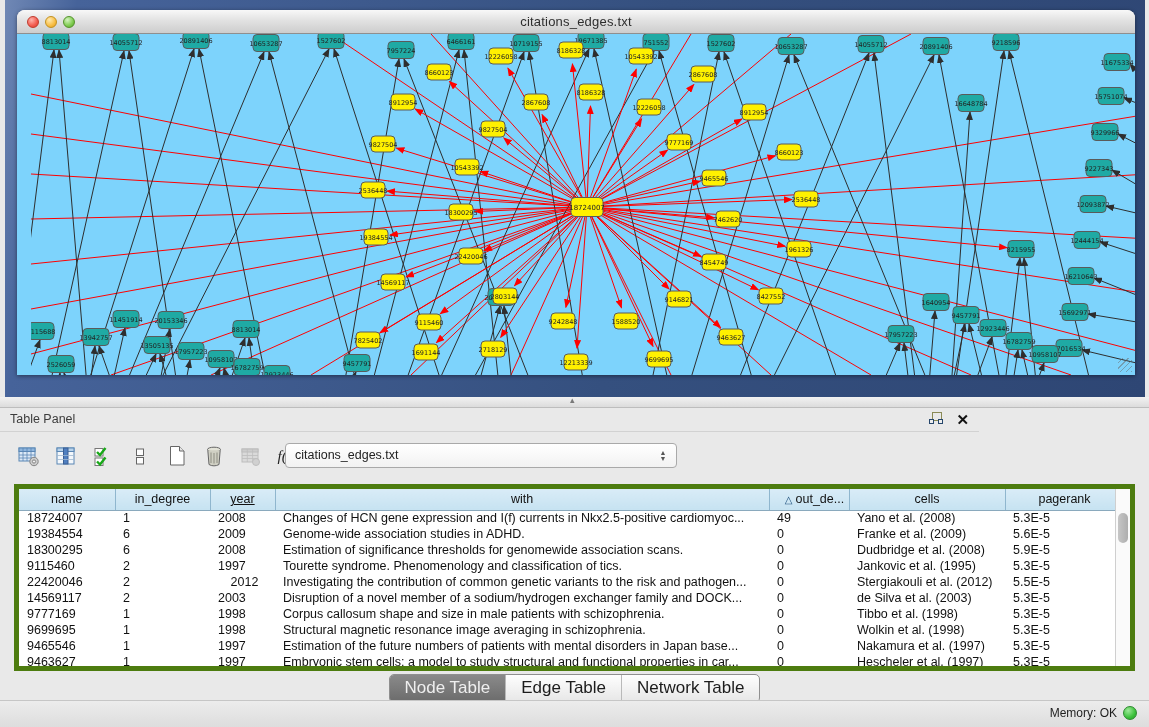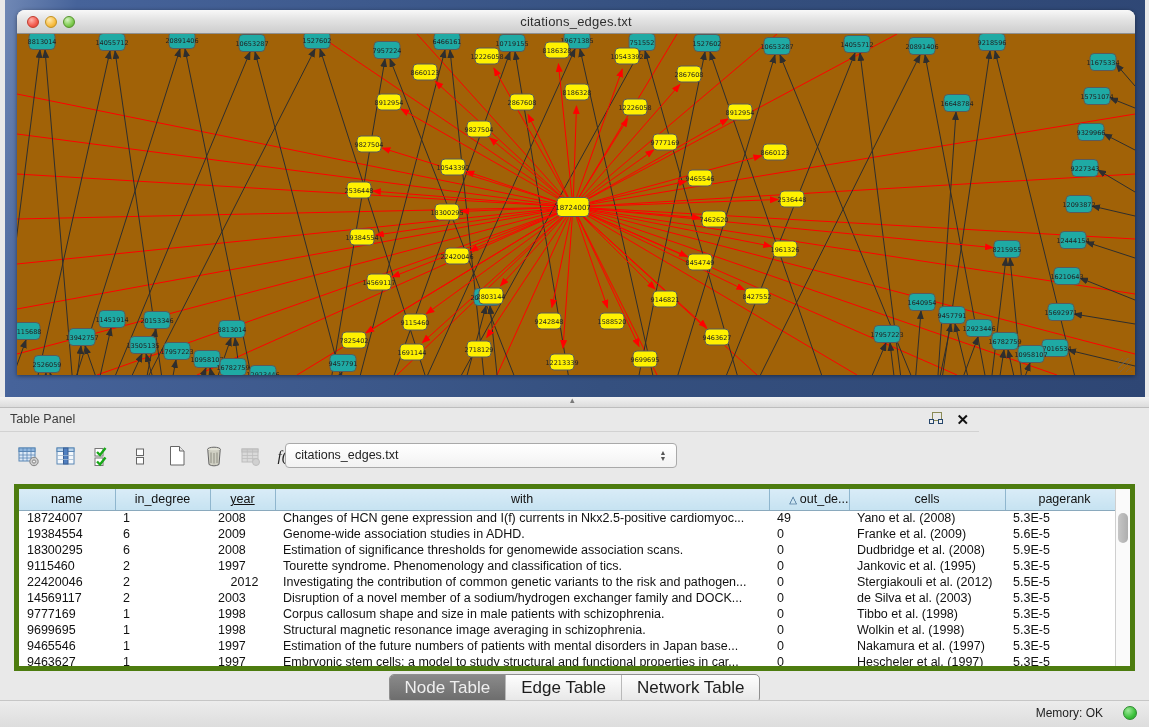--- a/index.html
+++ b/index.html
@@ -24,21 +24,21 @@
     height:24px; background:linear-gradient(#f8f8f8,#e2e2e2 45%,#cdcdcd);
     border-bottom:1px solid #8f8f8f; position:relative;
   }
   .tl { position:absolute; top:6px; width:12px; height:12px; border-radius:50%; }
   #tl-close   { left:10px; background:radial-gradient(circle at 35% 30%, #ffb3ab, #f25a4e 60%, #d8402f); border:1px solid #c03a2c; }
   #tl-min     { left:28px; background:radial-gradient(circle at 35% 30%, #ffe9b0, #f8bd43 60%, #df9b24); border:1px solid #c2911f; }
   #tl-zoom    { left:46px; background:radial-gradient(circle at 35% 30%, #d4f3c0, #7ecb4f 60%, #57a42c); border:1px solid #54922c; }
   #win-title {
     text-align:center; line-height:24px; font-size:13px; color:#2e2e2e; letter-spacing:.2px;
   }
-  #net-canvas { position:absolute; left:0; top:24px; width:1118px; height:341px; background:#a16207; }
+  #net-canvas { position:absolute; left:0; top:24px; width:1118px; height:341px; background:#7dd3fc;padding-left:14px; }
   #resize-grip { position:absolute; right:3px; bottom:3px; width:14px; height:14px; opacity:.5;
     background:repeating-linear-gradient(135deg, transparent 0 3px, #6a6a6a 3px 4px); }
   
   #splitter { position:absolute; left:0; top:397px; width:1149px; height:11px;
     background:linear-gradient(#f2f2f2,#dcdcdc); border-bottom:1px solid #bdbdbd; }
   #splitter-handle { position:absolute; left:570px; top:-2px; font-size:9px; color:#7a7a7a; }
   
   #table-panel { position:absolute; left:0; top:408px; width:979px; height:292px; background:#e9e9e9; }
   #panel-header { height:24px; position:relative; border-bottom:1px solid #d2d2d2; }
   #panel-title { position:absolute; left:10px; top:4px; font-size:12.5px; color:#3c3c3c; }
@@ -61,37 +61,37 @@
   #attr-scroll { position:absolute; right:0; top:0; bottom:0; width:15px;
     background:#fafafa; border-left:1px solid #cfcfcf; }
   #attr-thumb { position:absolute; left:2px; top:24px; width:10px; height:30px;
     background:linear-gradient(90deg,#c6c6c6,#aeaeae); border-radius:6px; }
   table { border-collapse:collapse; table-layout:fixed; width:1105px; }
   th {
     background:linear-gradient(#d9ecf7,#c6e2f1); border-right:1px solid #8fb6ce; border-bottom:1px solid #8aa9bd;
     font-size:12.5px; font-weight:normal; color:#111; height:21px; text-align:center;
     overflow:hidden; white-space:nowrap;
   }
-  th.sorted { text-align:right; padding-left:11px; }
+  th.sorted { text-align:center; padding-left:11px; }
   th .sort-tri { color:#1c4f7c; font-size:10px; padding-right:3px; }
   td {
     font-size:12.5px; color:#111; height:16px; padding:0 4px 0 8px;
     overflow:hidden; white-space:nowrap; border:0;
   }
   
   #table-tabs { position:absolute; left:0; top:266px; width:1149px; text-align:center; }
   .seg-control { display:inline-flex; border:1px solid #8f8f8f; border-radius:5px; overflow:hidden;
     background:linear-gradient(#fefefe,#e6e6e6); box-shadow:0 1px 0 rgba(255,255,255,.7); }
   .seg { padding:3px 15px 4px; font-size:17px; color:#1c1c1c; border-right:1px solid #b9b9b9; }
   .seg:last-child { border-right:0; }
   .seg.active { background:linear-gradient(#8a8a8a,#6b6b6b); color:#efefef; }
   
   #status-bar { position:absolute; left:0; top:700px; width:1149px; height:27px;
     background:linear-gradient(#ececec,#dddddd); border-top:1px solid #c6c6c6; }
-  #memory-status { position:absolute; right:12px; top:5px; display:flex; align-items:center; gap:20px;
+  #memory-status { position:absolute; right:12px; top:5px; display:flex; align-items:center; gap:6px;
     font-size:12px; color:#1e1e1e; }
   #memory-dot { width:14px; height:14px; border-radius:50%;
     background:radial-gradient(circle at 35% 30%, #9fe99a, #3cc13b 60%, #2a9a2d); border:1px solid #2c8a2e; }
 </style>
 </head>
 <body>
 
 <div id="graph-region">
   <div id="blue-frame">
     <div id="net-window">

